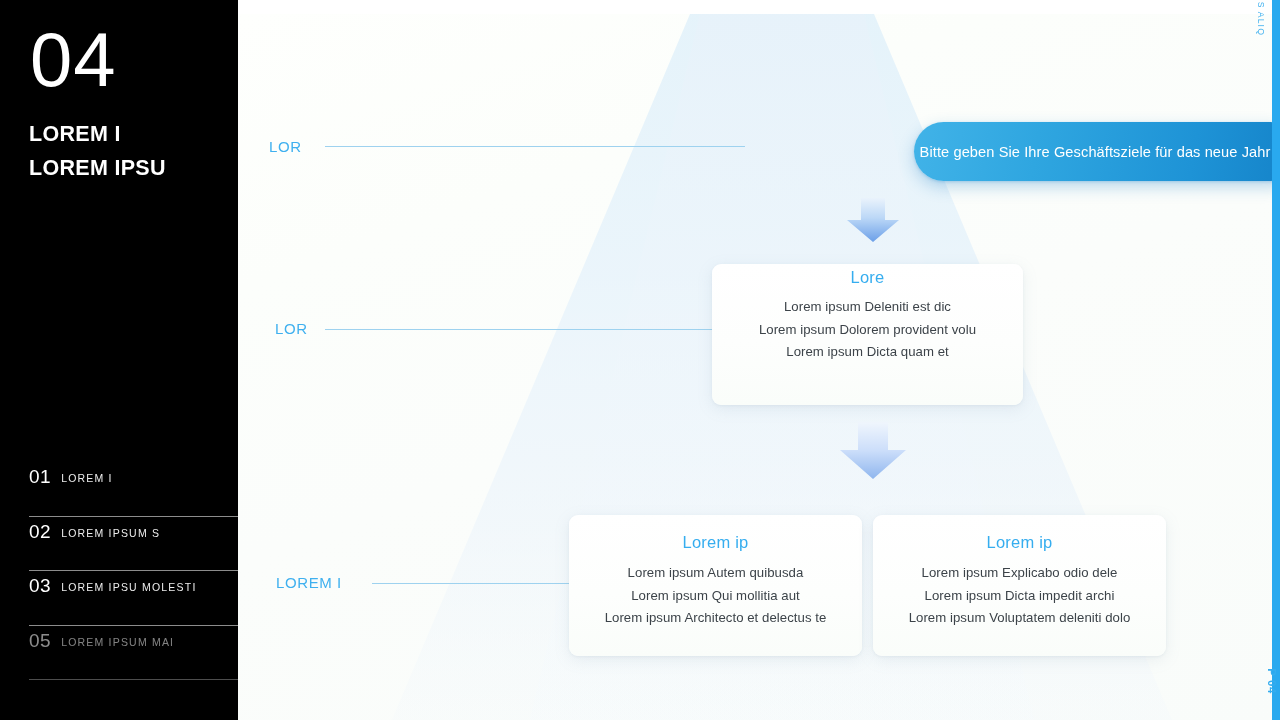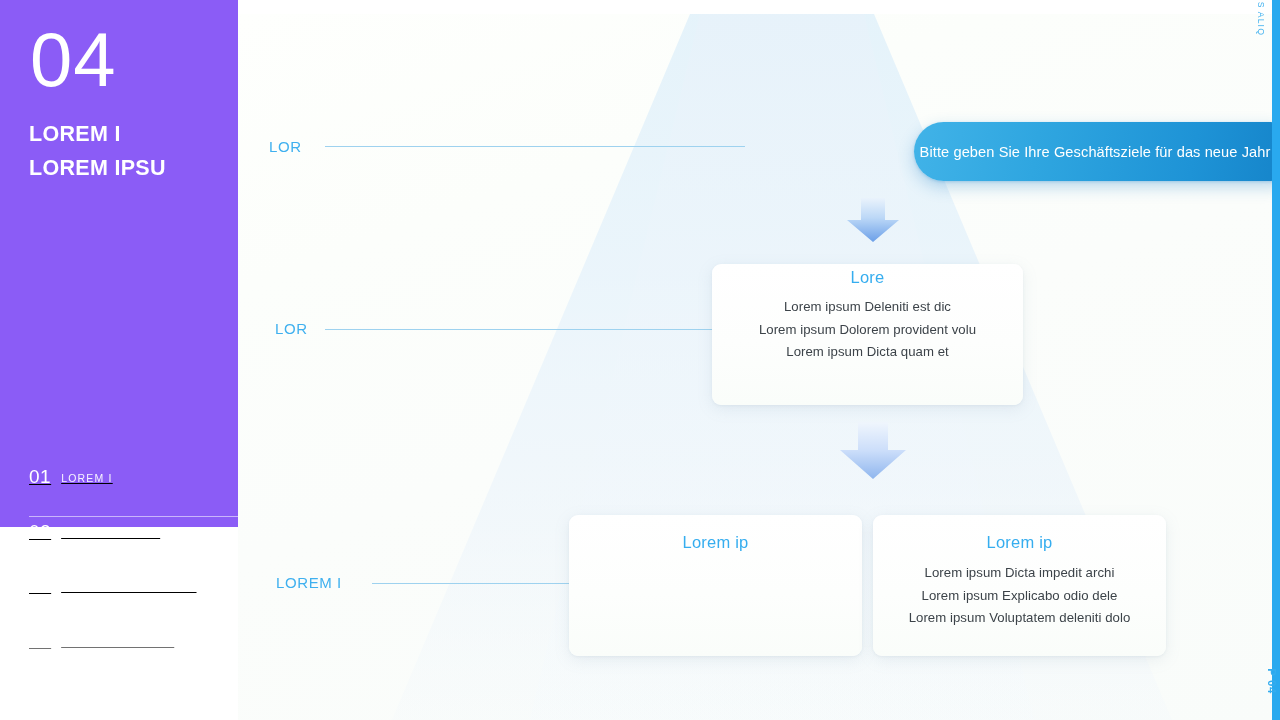--- a/index.html
+++ b/index.html
@@ -16,22 +16,22 @@
     height: 720px;
     overflow: hidden;
     background: #ffffff;
   }
 
   
   #sidebar {
     position: absolute;
     left: 0; top: 0;
     width: 238px;
-    height: 527px;
-    background: #8b5cf6;
+    height: 720px;
+    background: #000000;
     z-index: 5;
   }
   #side-number {
     position: absolute;
     left: 30px;
     top: 22px;
     font-size: 76px;
     line-height: 1;
     font-weight: 300;
     color: #ffffff;
@@ -320,27 +320,32 @@
         <div class="card-line">Lorem ipsum Dicta quam et</div>
       </div>
     </div>
 
     <svg class="arrow" style="left:600px; top:408px;" width="70" height="58" viewBox="0 0 70 58">
       <polygon points="20,0 50,0 50,28 68,28 35,57 2,28 20,28" fill="url(#arrowGrad2)"></polygon>
     </svg>
 
     <div class="card" id="card-left">
       <div class="card-title">Lorem ip</div>
+      <div class="card-body">
+        <div class="card-line">Lorem ipsum Autem quibusda</div>
+        <div class="card-line">Lorem ipsum Qui mollitia aut</div>
+        <div class="card-line">Lorem ipsum Architecto et delectus te</div>
+      </div>
     </div>
 
     <div class="card" id="card-right">
       <div class="card-title">Lorem ip</div>
       <div class="card-body">
+        <div class="card-line">Lorem ipsum Explicabo odio dele</div>
         <div class="card-line">Lorem ipsum Dicta impedit archi</div>
-        <div class="card-line">Lorem ipsum Explicabo odio dele</div>
         <div class="card-line">Lorem ipsum Voluptatem deleniti dolo</div>
       </div>
     </div>
 
   </div>
 
   <div id="right-rail"></div>
   <div id="vert-text">LOREM IPSUM SED A BLANDITIIS ALIQ</div>
   <div id="page-num">P 04</div>
 

